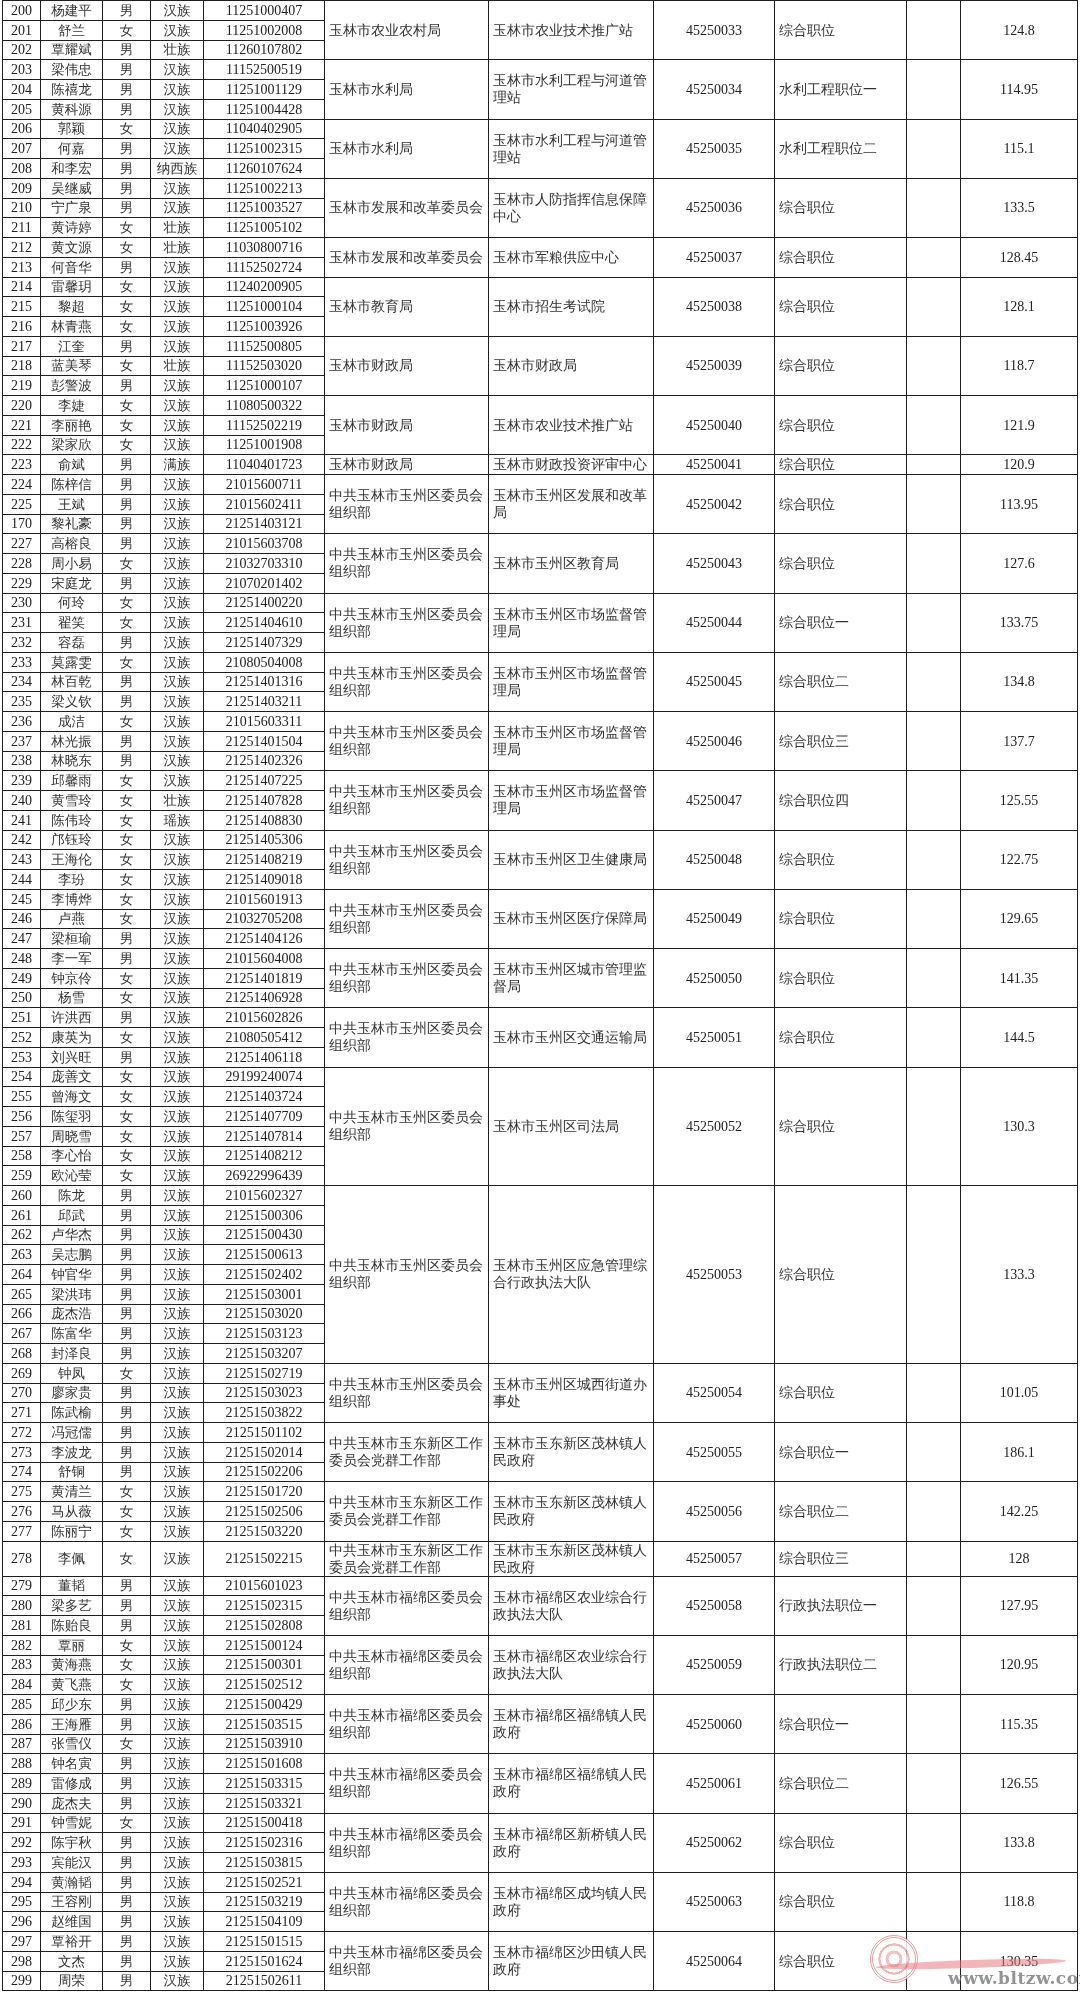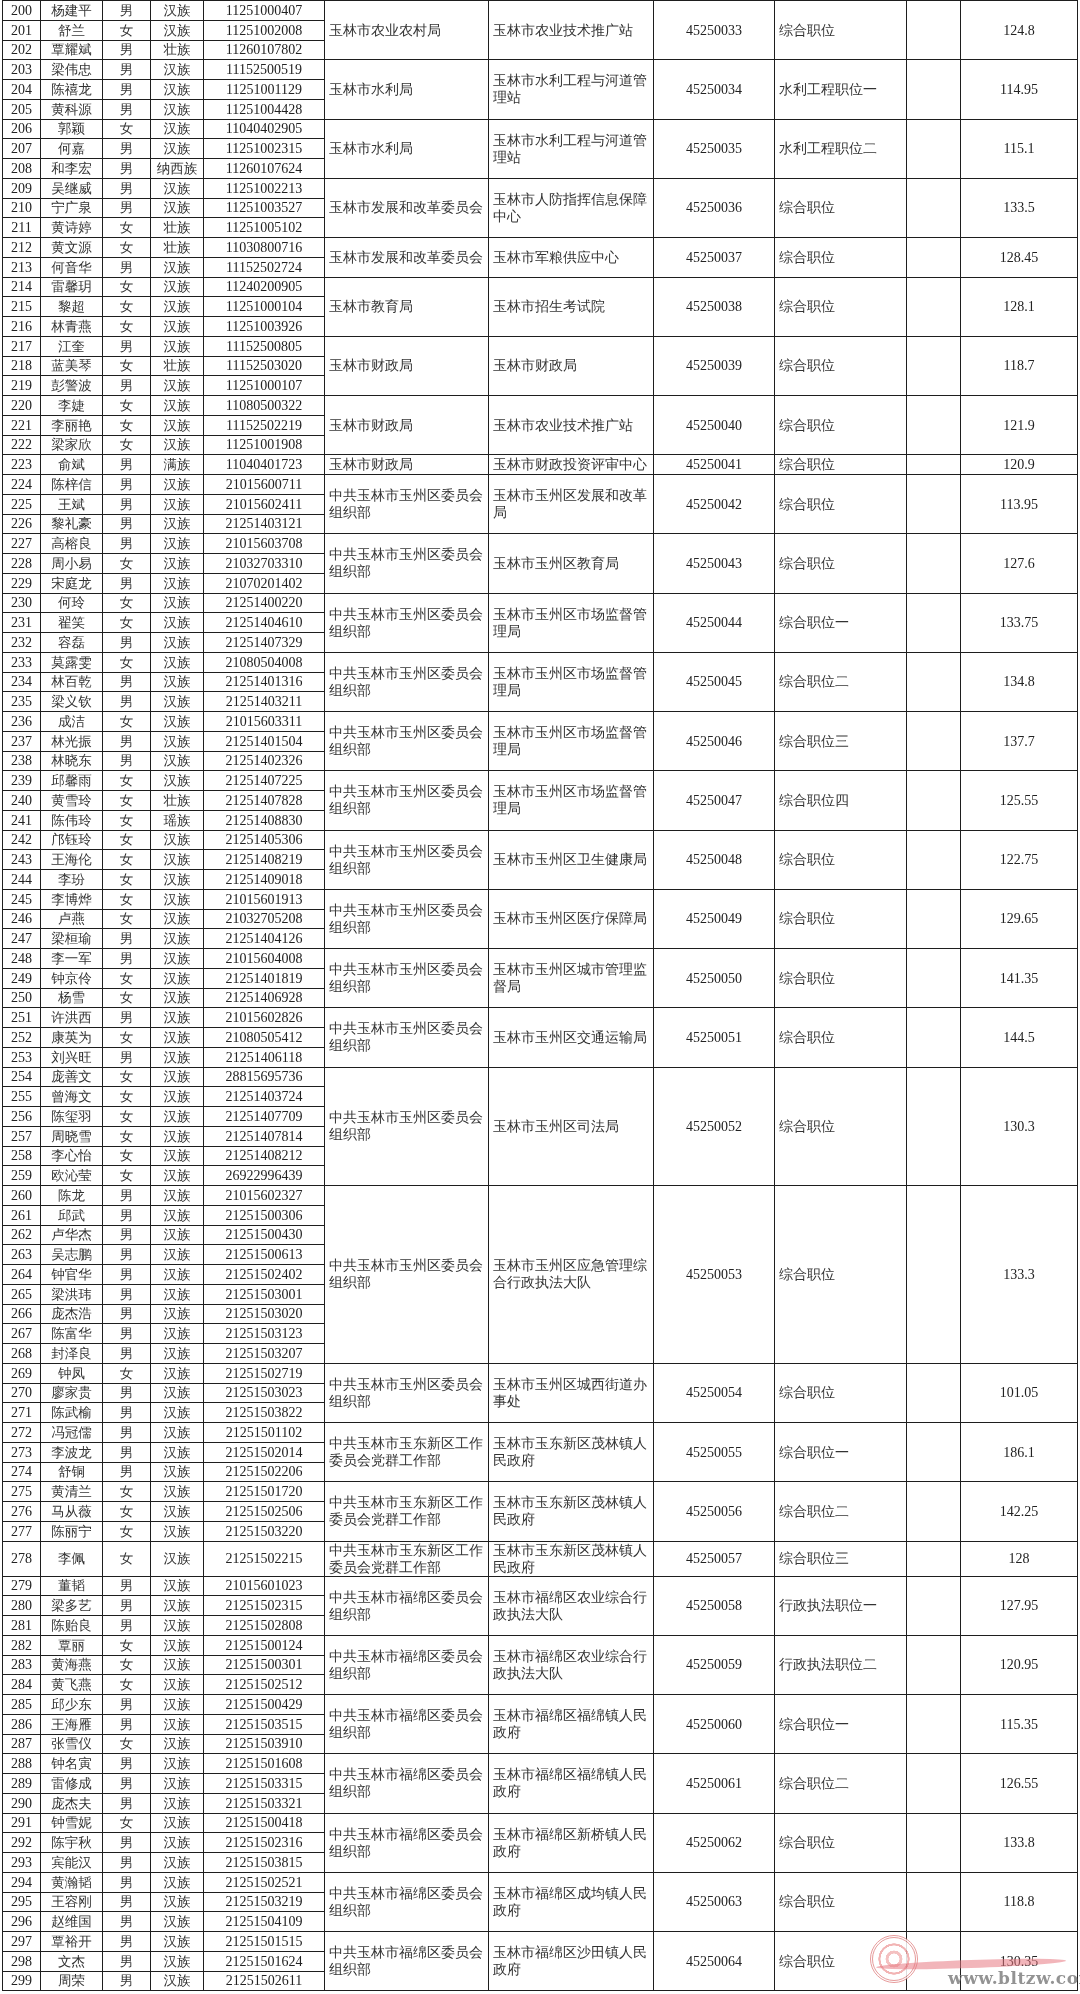--- a/index.html
+++ b/index.html
@@ -276,21 +276,21 @@
         <td class="c num" rowspan="3">113.95</td>
       </tr>
       <tr>
         <td class="c num">225</td>
         <td class="c name">王斌</td>
         <td class="c sex">男</td>
         <td class="c eth">汉族</td>
         <td class="c num">21015602411</td>
       </tr>
       <tr>
-        <td class="c num">226</td>
+        <td class="c num">170</td>
         <td class="c name">黎礼豪</td>
         <td class="c sex">男</td>
         <td class="c eth">汉族</td>
         <td class="c num">21251403121</td>
       </tr>
       <tr>
         <td class="c num">227</td>
         <td class="c name">高榕良</td>
         <td class="c sex">男</td>
         <td class="c eth">汉族</td>
@@ -530,21 +530,21 @@
         <td class="c name">刘兴旺</td>
         <td class="c sex">男</td>
         <td class="c eth">汉族</td>
         <td class="c num">21251406118</td>
       </tr>
       <tr>
         <td class="c num">254</td>
         <td class="c name">庞善文</td>
         <td class="c sex">女</td>
         <td class="c eth">汉族</td>
-        <td class="c num">28815695736</td>
+        <td class="c num">29199240074</td>
         <td class="l" rowspan="6">中共玉林市玉州区委员会组织部</td>
         <td class="l" rowspan="6">玉林市玉州区司法局</td>
         <td class="c num" rowspan="6">45250052</td>
         <td class="l" rowspan="6">综合职位</td>
         <td class="c" rowspan="6"></td>
         <td class="c num" rowspan="6">130.3</td>
       </tr>
       <tr>
         <td class="c num">255</td>
         <td class="c name">曾海文</td>

